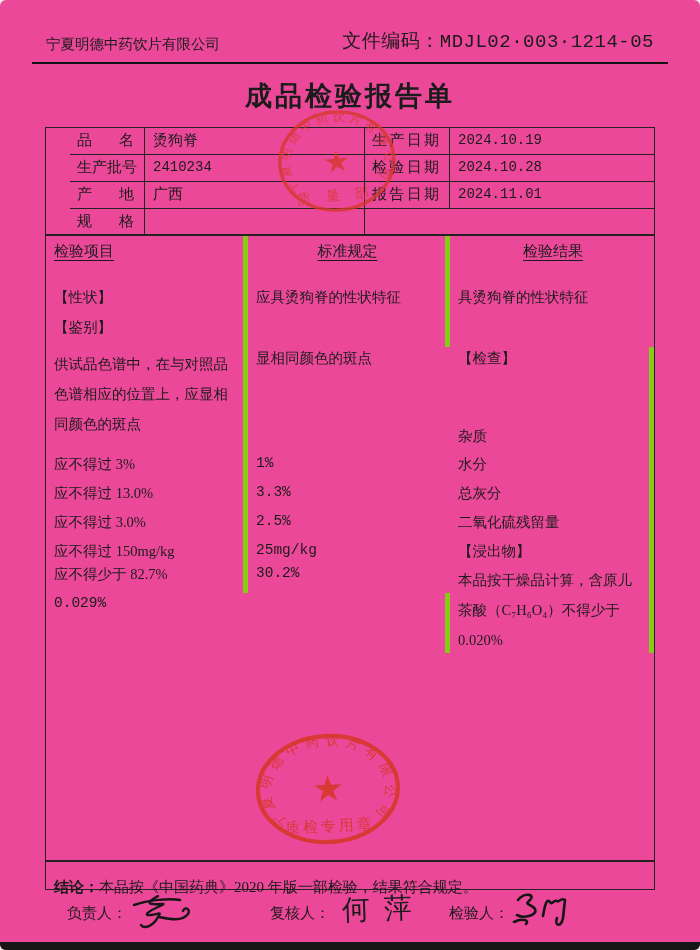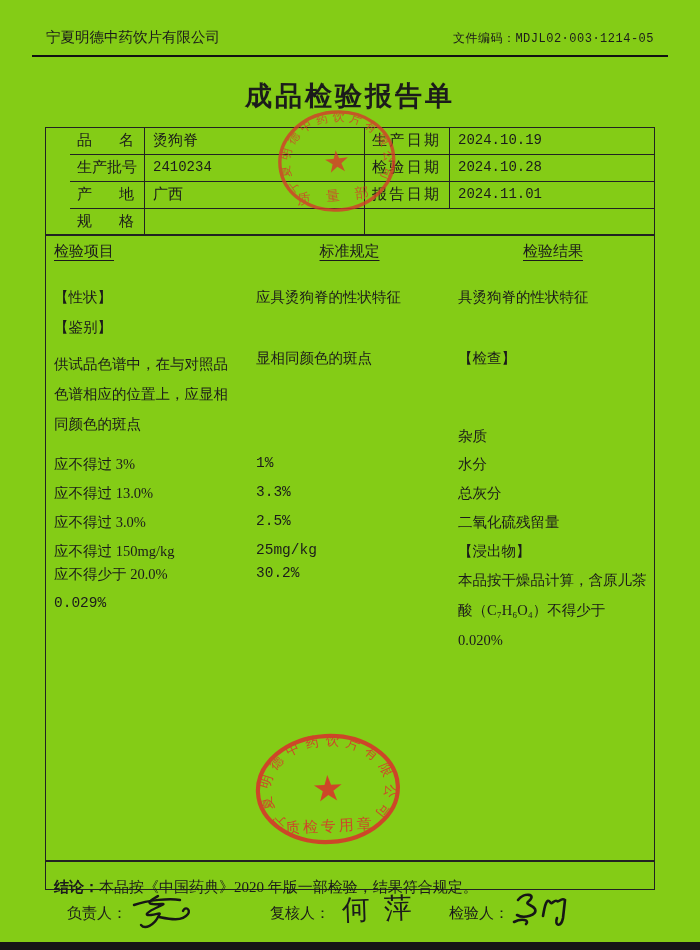--- a/index.html
+++ b/index.html
@@ -1,24 +1,24 @@
 <!DOCTYPE html>
 <html><head>
 <meta charset="utf-8">
 <style>
   html,body{margin:0;padding:0;background:#e8e8e8;}
-  .page{position:relative;width:700px;height:950px;background:#84cc16;overflow:hidden;
-        font-family:"Liberation Serif","DejaVu Serif",serif;color:#1b1b1b;}
+  .page{position:relative;width:700px;height:950px;background:#ec4899;overflow:hidden;
+        font-family:"Liberation Serif","DejaVu Serif",serif;color:#1b1b1b;border-radius:6px;}
   .mono{font-family:"Liberation Mono","DejaVu Sans Mono",monospace;}
 
   
   .doc-header{position:absolute;left:32px;right:32px;top:28px;display:flex;
               justify-content:space-between;align-items:flex-end;
               border-bottom:2px solid #111;padding:0 14px 8px 14px;font-size:14.5px;}
-  .doc-code{font-size:12px;letter-spacing:0.5px;}
+  .doc-code{font-size:19px;letter-spacing:0.5px;}
 
   .page-title{position:absolute;left:0;right:0;top:78px;text-align:center;
               font-size:27px;font-weight:bold;letter-spacing:3px;}
 
   
   .info-table{position:absolute;left:45px;top:127px;width:610px;height:108px;
               display:grid;grid-template-columns:75px 220px 85px 1fr;
               grid-auto-rows:27px;border:1px solid #222;box-sizing:border-box;
               font-size:15px;padding-left:24px;}
   .info-table>div{box-sizing:border-box;border-right:1px solid #222;border-bottom:1px solid #222;
@@ -28,21 +28,21 @@
   .info-label{text-align:justify;text-align-last:justify;padding:0 10px 0 7px !important;}
   .info-value{font-size:14px;}
   .merged{grid-column:3/5;margin-top:48px;}
 
   
   .detail-table{position:absolute;left:45px;top:235px;width:610px;height:626px;
                 display:grid;grid-template-columns:202px 202px 1fr;
                 grid-template-rows:50px 30px 31px 78px 28px 29px 29px 29px 23px 30px 60px 1fr;
                 border:1px solid #222;box-sizing:border-box;font-size:14.5px;}
   .detail-table>div{box-sizing:border-box;padding:2px 6px 0 8px;}
-  .c1,.c2{border-right:1px solid #84cc16;}
+  .c1,.c2{border-right:5px solid #84cc16;}
   .dhead{padding-top:6px !important;font-size:15px;}
   .dhead.center{text-align:center;}
   .dhead span{text-decoration:underline;text-underline-offset:4px;}
   .wrap2{line-height:30px;}
 
   
   .conclusion{position:absolute;left:45px;top:861px;width:610px;height:29px;
               box-sizing:border-box;border:1px solid #222;line-height:26px;
               font-size:15px;padding:12px 8px;white-space:nowrap;}
   .conclusion b{font-weight:bold;}
@@ -124,21 +124,21 @@
 
     <div class="c1">总灰分</div>
     <div class="c2">应不得过 3.0%</div>
     <div class="mono">2.5%</div>
 
     <div class="c1">二氧化硫残留量</div>
     <div class="c2">应不得过 150mg/kg</div>
     <div class="mono">25mg/kg</div>
 
     <div class="c1">【浸出物】</div>
-    <div class="c2">应不得少于 20.0%</div>
+    <div class="c2">应不得少于 82.7%</div>
     <div class="mono">30.2%</div>
 
     <div class="c2 wrap2">本品按干燥品计算，含原儿茶酸（C₇H₆O₄）不得少于 0.020%</div>
     <div class="mono">0.029%</div>
 
     <div class="c1"></div>
     <div class="c2"></div>
     <div></div>
   </div>
 

